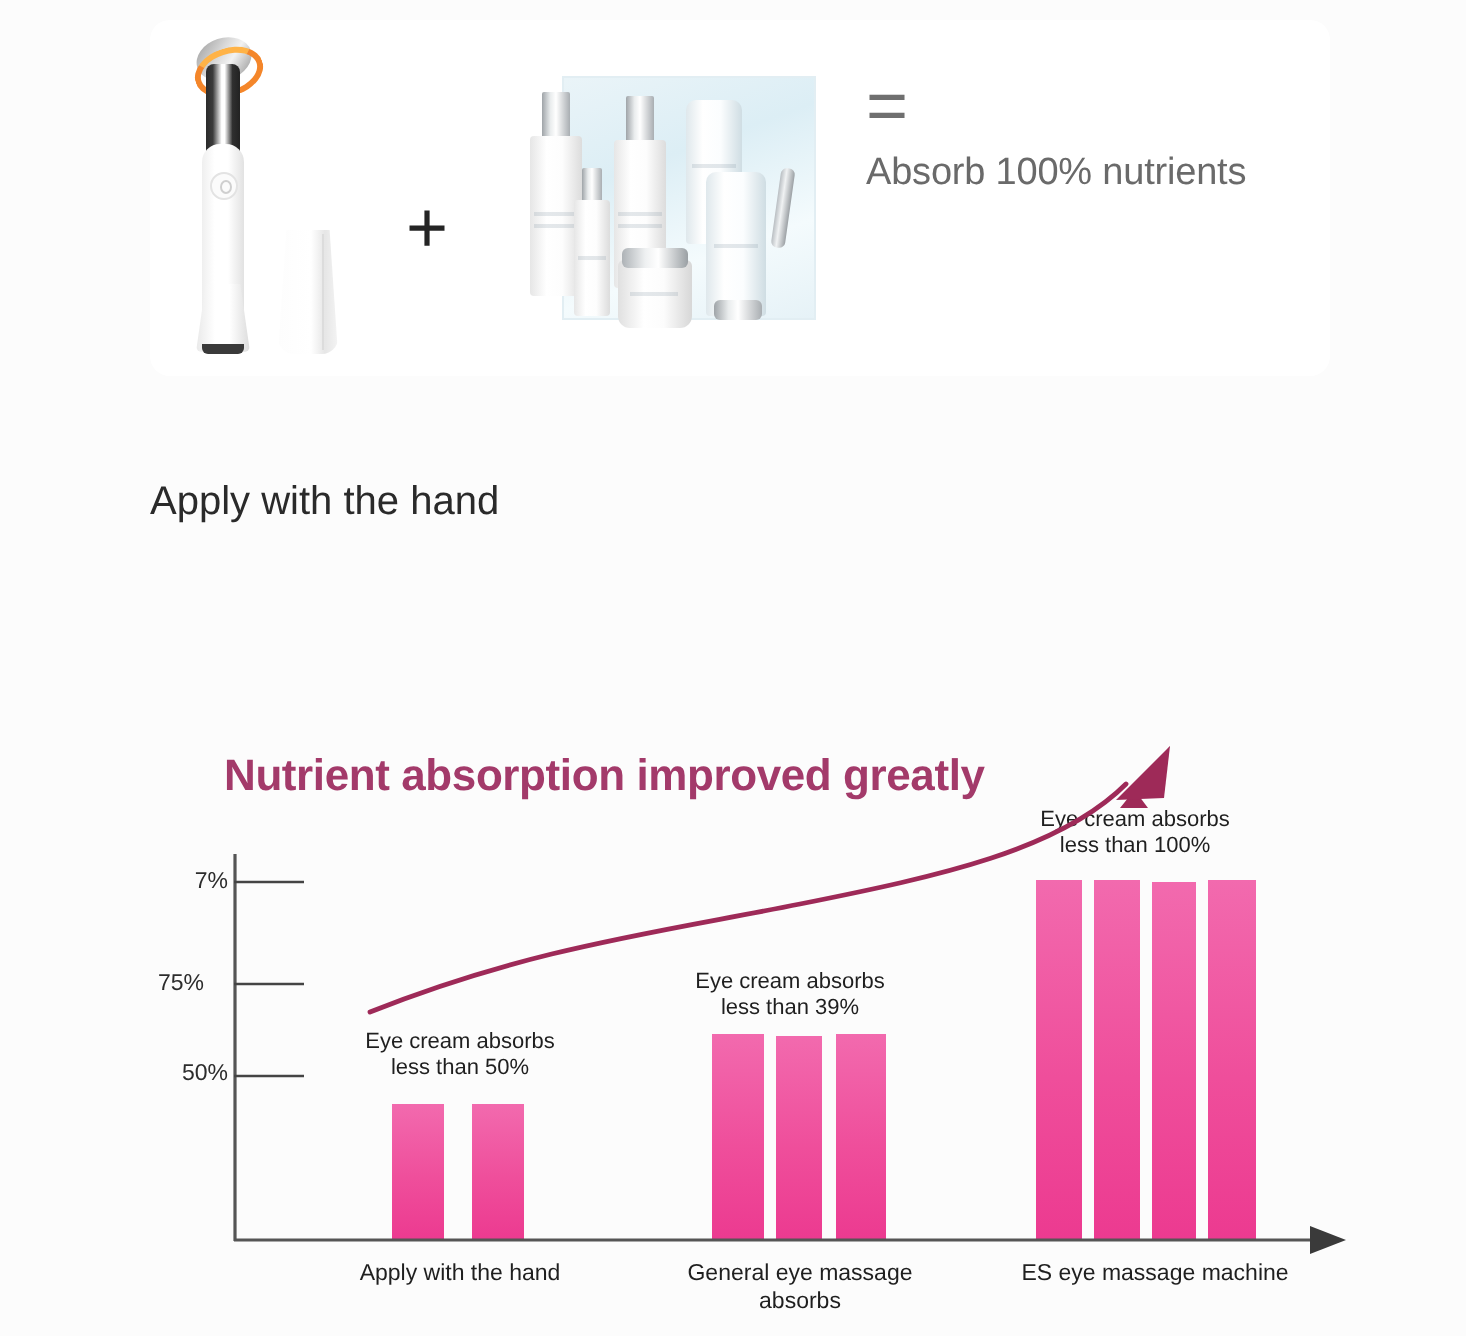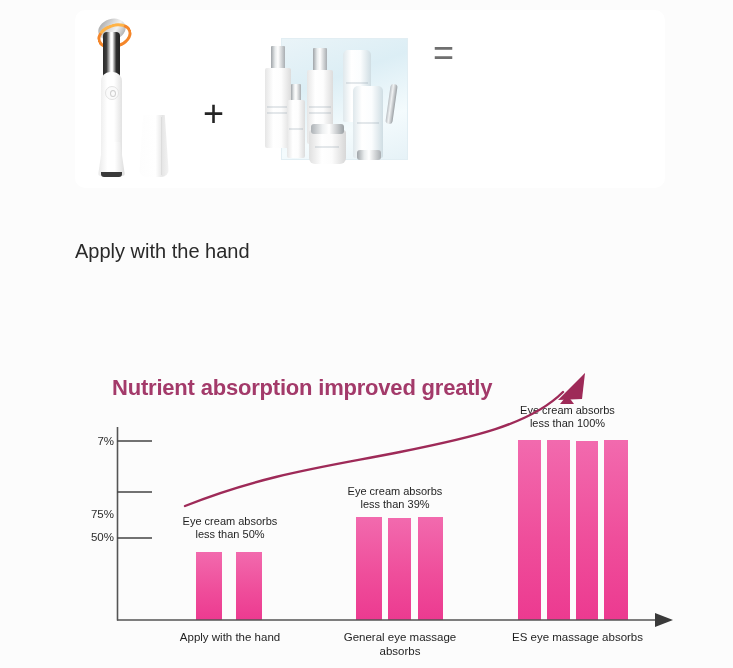--- a/index.html
+++ b/index.html
@@ -345,29 +345,30 @@
     <div class="cos-label" style="left:100px; top:90px; width:22px;"></div>
     <div class="cos-cap" style="left:100px; top:118px; width:24px; height:10px; border-radius:3px;"></div>
 
     <div id="cos-brush"></div>
   </div>
 
   <div id="hero-text">
     <div id="equals-row">
       <span id="equals-sign">=</span>
     </div>
+    <div id="hero-sub">Absorb 100% nutrients</div>
   </div>
 </div>
 
 <div id="section-heading">Apply with the hand</div>
 
 <div id="chart-title">Nutrient absorption improved greatly</div>
 
 <div class="axis-label" style="left:78px; top:435px;">7%</div>
-<div class="axis-label" style="left:78px; top:486px;margin-top:22px;">75%</div>
+<div class="axis-label" style="left:66px; top:486px;">75%</div>
 <div class="axis-label" style="left:78px; top:531px;">50%</div>
 
 <div class="group-annot" style="left:170px; top:515px; width:120px;">
   <div>Eye cream absorbs</div>
   <div>less than 50%</div>
 </div>
 <div class="group-annot" style="left:335px; top:485px; width:120px;">
   <div>Eye cream absorbs</div>
   <div>less than 39%</div>
 </div>
@@ -383,21 +384,21 @@
 <div class="bar" style="left:388px; top:518px; width:23px; height:102px;"></div>
 <div class="bar" style="left:418px; top:517px; width:25px; height:103px;"></div>
 
 <div class="bar" style="left:518px; top:440px; width:23px; height:180px;"></div>
 <div class="bar" style="left:547px; top:440px; width:23px; height:180px;"></div>
 <div class="bar" style="left:576px; top:441px; width:22px; height:179px;"></div>
 <div class="bar" style="left:604px; top:440px; width:24px; height:180px;"></div>
 
 <div class="group-xlabel" style="left:169px; top:630px; width:122px;">Apply with the hand</div>
 <div class="group-xlabel" style="left:338px; top:630px; width:124px;">General eye massage absorbs</div>
-<div class="group-xlabel" style="left:505px; top:630px; width:145px;">ES eye massage absorbs</div>
+<div class="group-xlabel" style="left:505px; top:630px; width:145px;">ES eye massage machine</div>
 
 <svg id="chart" viewBox="0 0 733 668">
 
   <line x1="117.5" y1="427" x2="117.5" y2="620.5" stroke="#555" stroke-width="1.6"></line>
 
   <line x1="117" y1="620" x2="655" y2="620" stroke="#555" stroke-width="1.6"></line>
 
   <polygon points="655,613 673,620 655,627" fill="#3a3a3a"></polygon>
 
   <line x1="117" y1="441" x2="152" y2="441" stroke="#444" stroke-width="1.3"></line>

